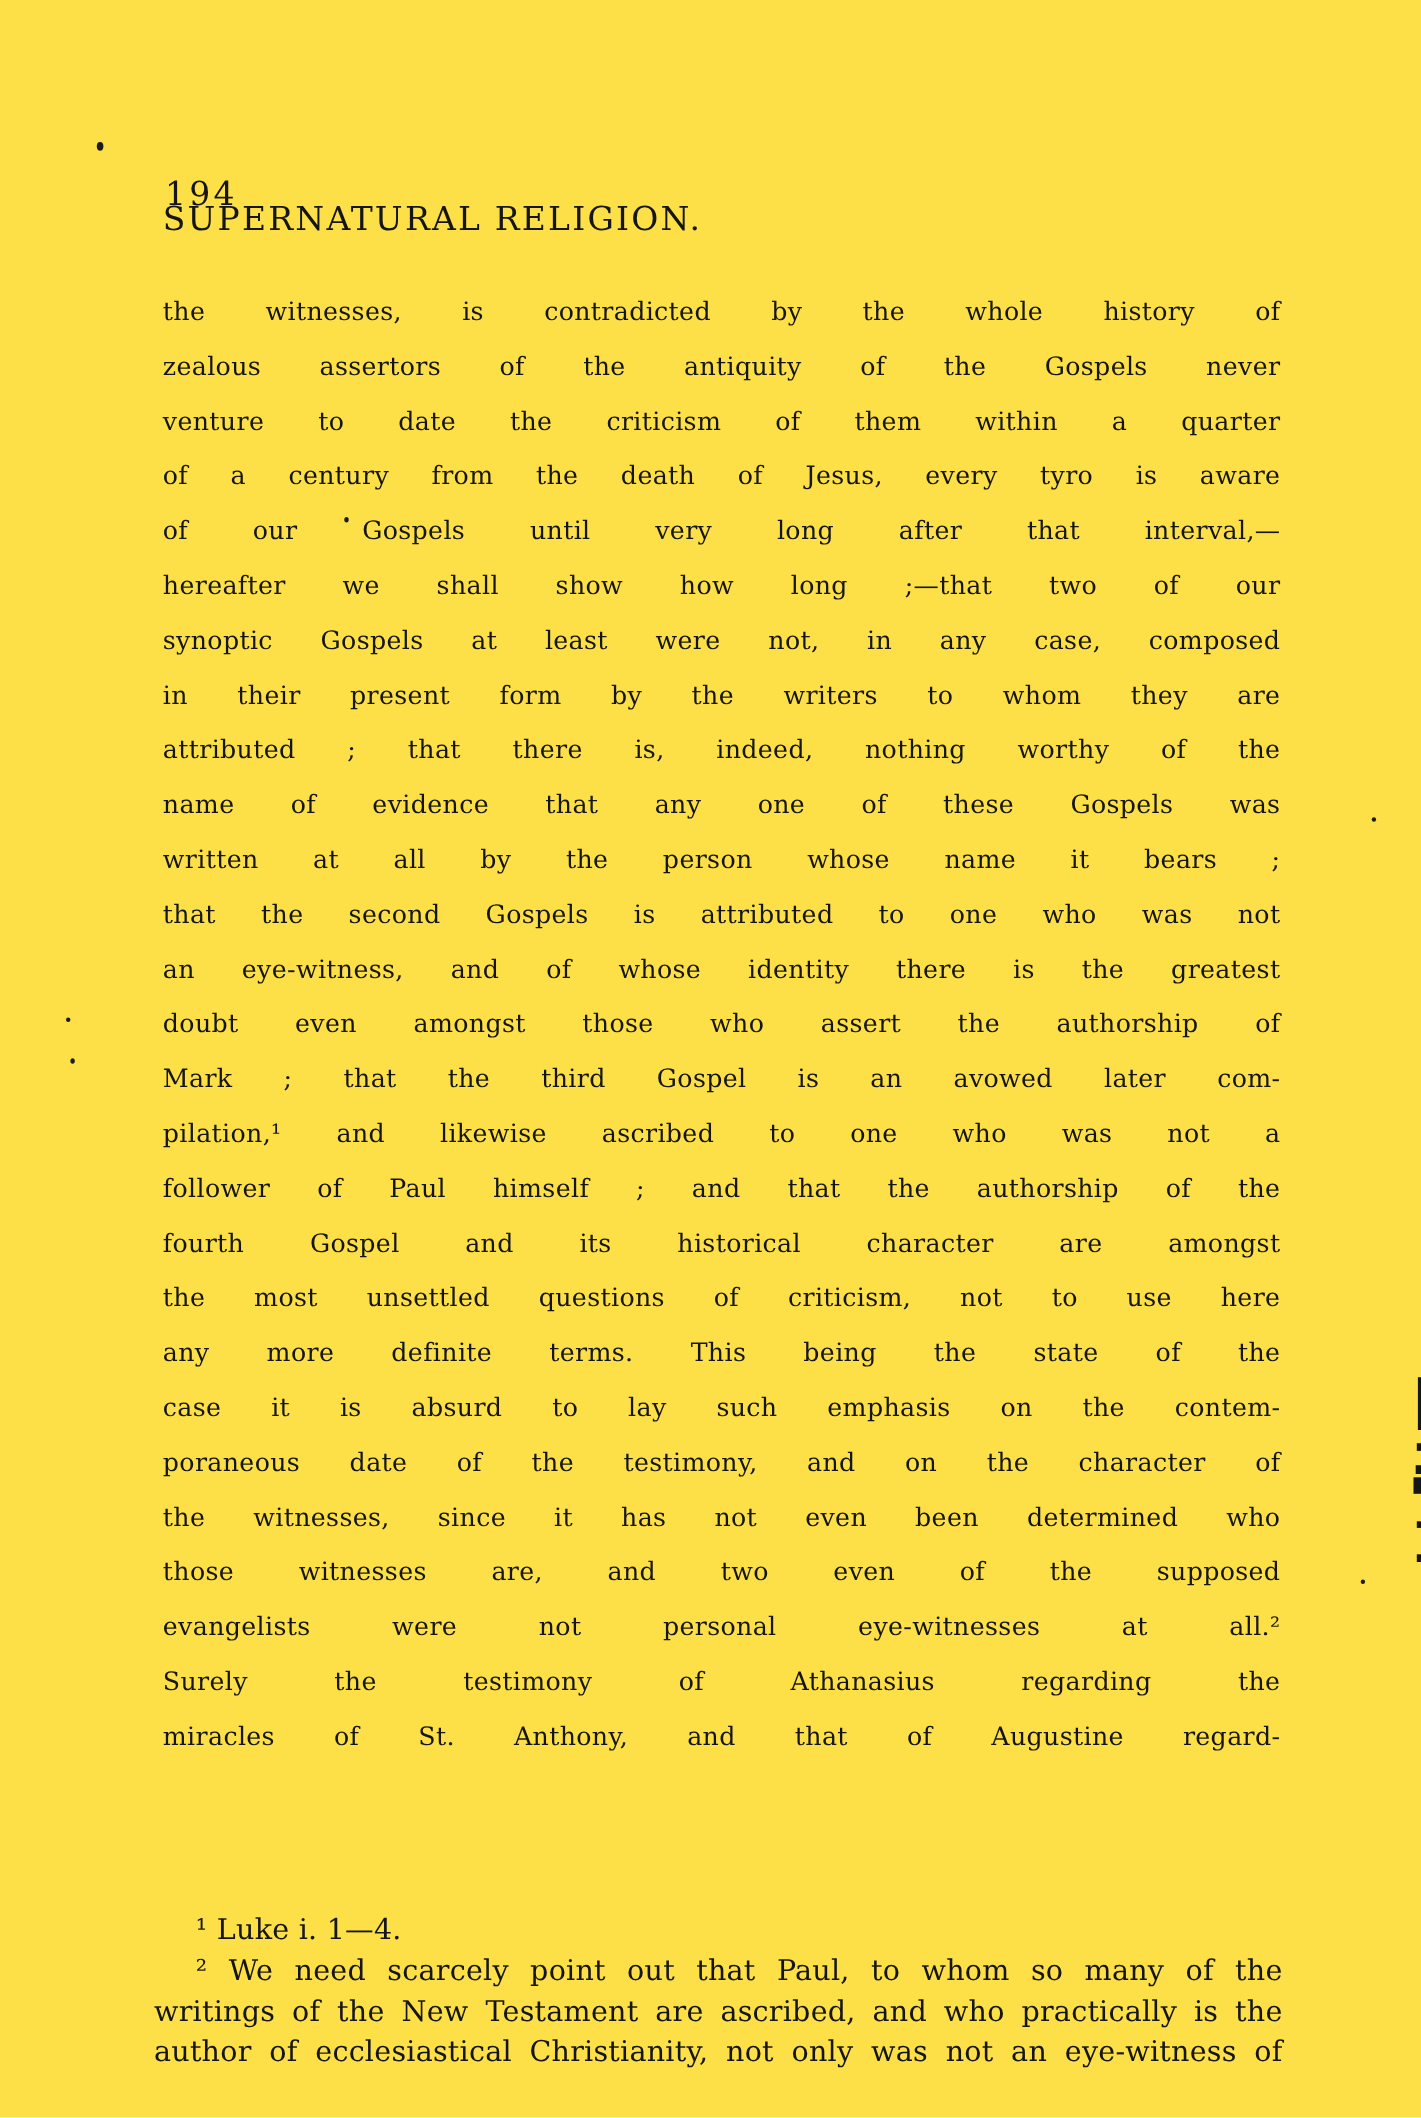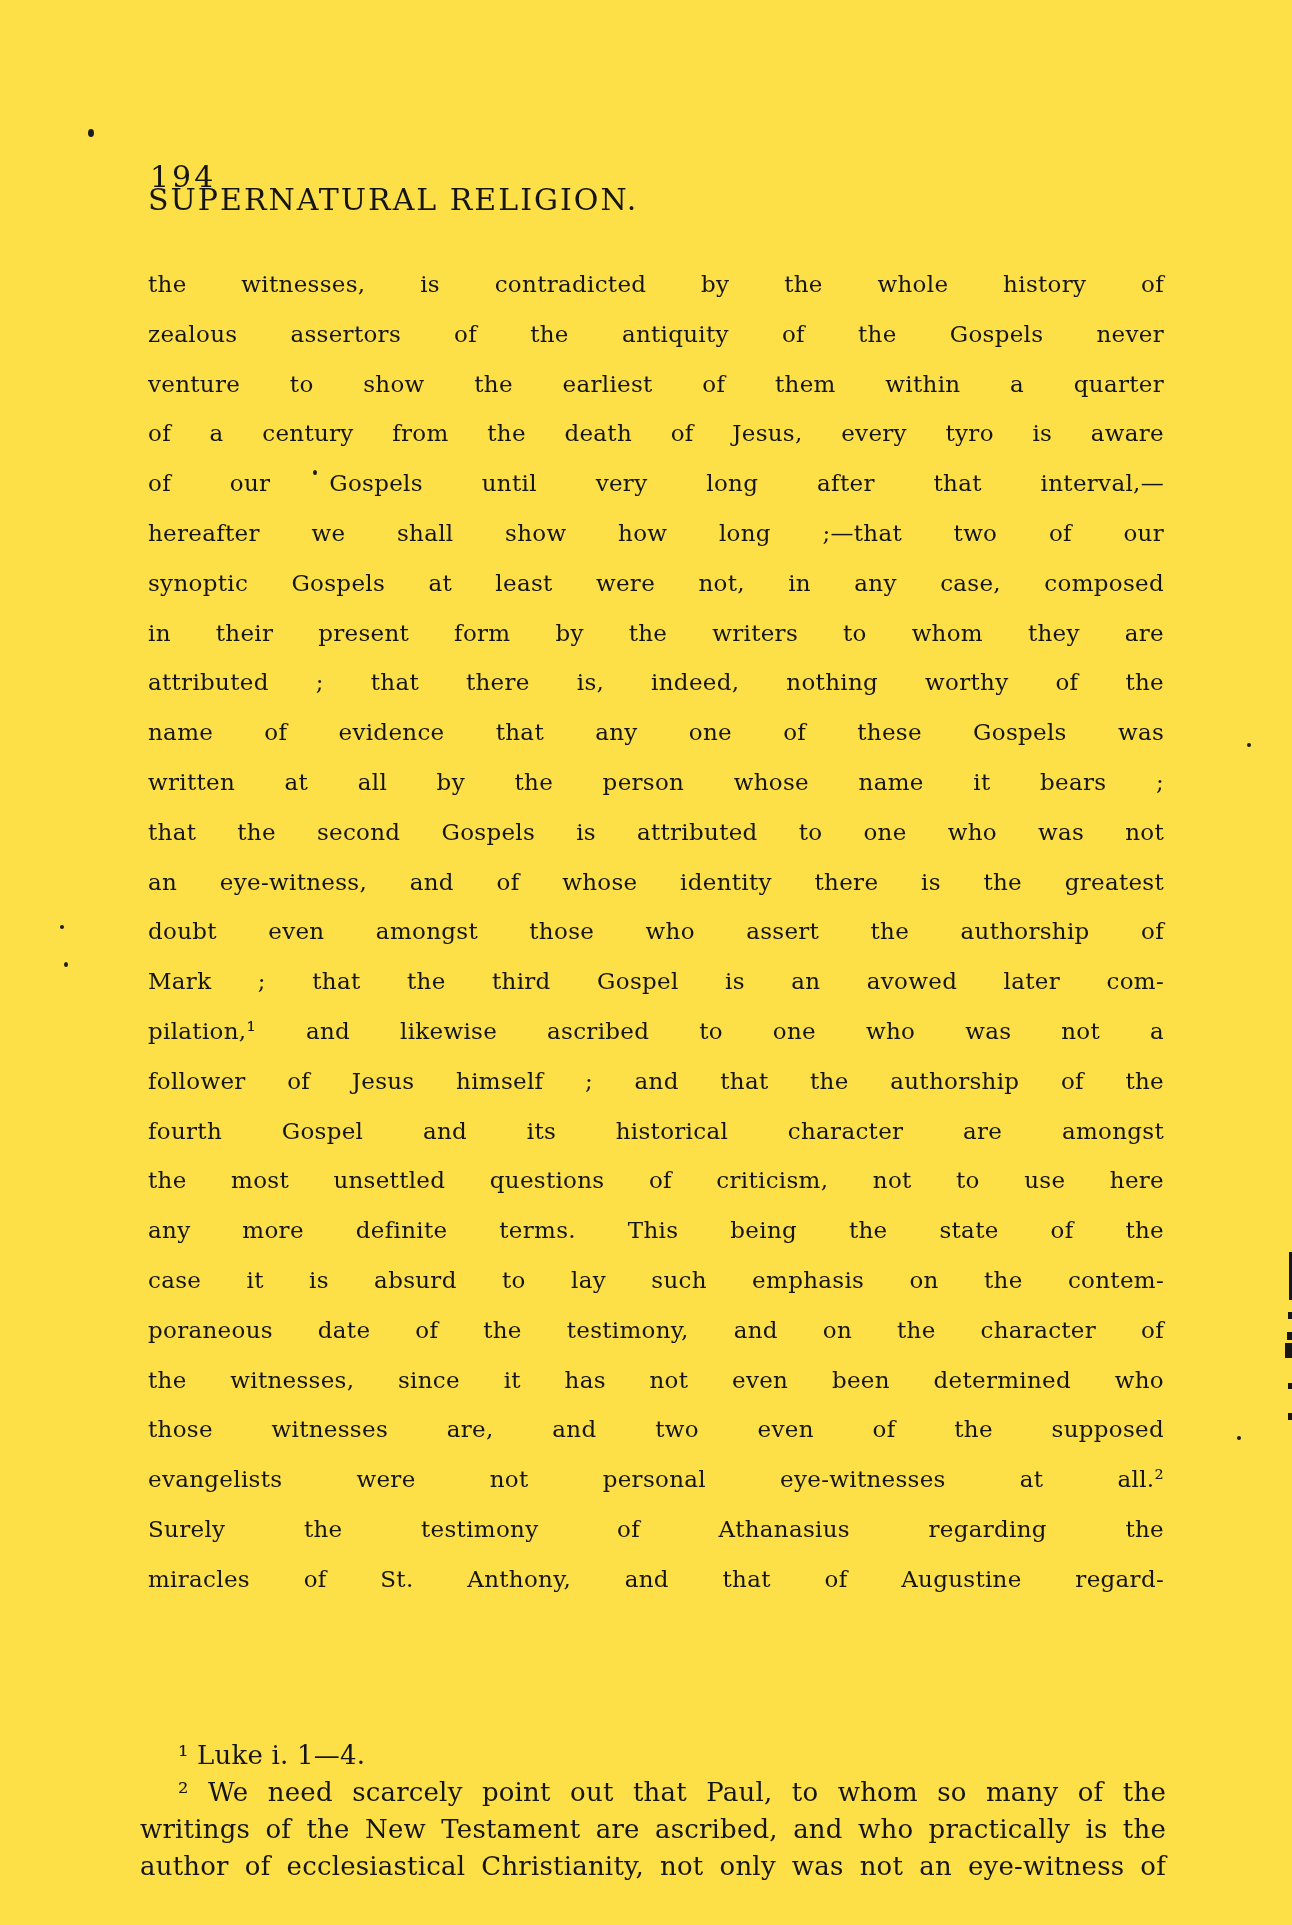--- a/index.html
+++ b/index.html
@@ -32,35 +32,35 @@
 <div class="page">
 
   <div class="header">
     <span class="pagenum">194</span>
     <span class="running-title">SUPERNATURAL RELIGION.</span>
   </div>
 
   <div class="body-text">
       <div class="body-line">the witnesses, is contradicted by the whole history of</div>
       <div class="body-line">zealous assertors of the antiquity of the Gospels never</div>
-      <div class="body-line">venture to show the earliest of them within a quarter</div>
+      <div class="body-line">venture to date the criticism of them within a quarter</div>
       <div class="body-line">of a century from the death of Jesus, every tyro is aware</div>
       <div class="body-line">of our Gospels until very long after that interval,—</div>
       <div class="body-line">hereafter we shall show how long ;—that two of our</div>
       <div class="body-line">synoptic Gospels at least were not, in any case, composed</div>
       <div class="body-line">in their present form by the writers to whom they are</div>
       <div class="body-line">attributed ;  that there is, indeed, nothing worthy of the</div>
       <div class="body-line">name of evidence that any one of these Gospels was</div>
       <div class="body-line">written at all by the person whose name it bears ;</div>
       <div class="body-line">that the second Gospels is attributed to one who was not</div>
       <div class="body-line">an eye-witness, and of whose identity there is the greatest</div>
       <div class="body-line">doubt even amongst those who assert the authorship of</div>
       <div class="body-line">Mark ;  that the third Gospel is an avowed later com-</div>
       <div class="body-line">pilation,¹ and likewise ascribed to one who was not a</div>
-      <div class="body-line">follower of Jesus himself ;  and that the authorship of the</div>
+      <div class="body-line">follower of Paul himself ;  and that the authorship of the</div>
       <div class="body-line">fourth Gospel and its historical character are amongst</div>
       <div class="body-line">the most unsettled questions of criticism, not to use here</div>
       <div class="body-line">any more definite terms.  This being the state of the</div>
       <div class="body-line">case it is absurd to lay such emphasis on the contem-</div>
       <div class="body-line">poraneous date of the testimony, and on the character of</div>
       <div class="body-line">the witnesses, since it has not even been determined who</div>
       <div class="body-line">those witnesses are, and two even of the supposed</div>
       <div class="body-line">evangelists were not personal eye-witnesses at all.²</div>
       <div class="body-line">Surely the testimony of Athanasius regarding the</div>
       <div class="body-line">miracles of St. Anthony, and that of Augustine regard-</div>

